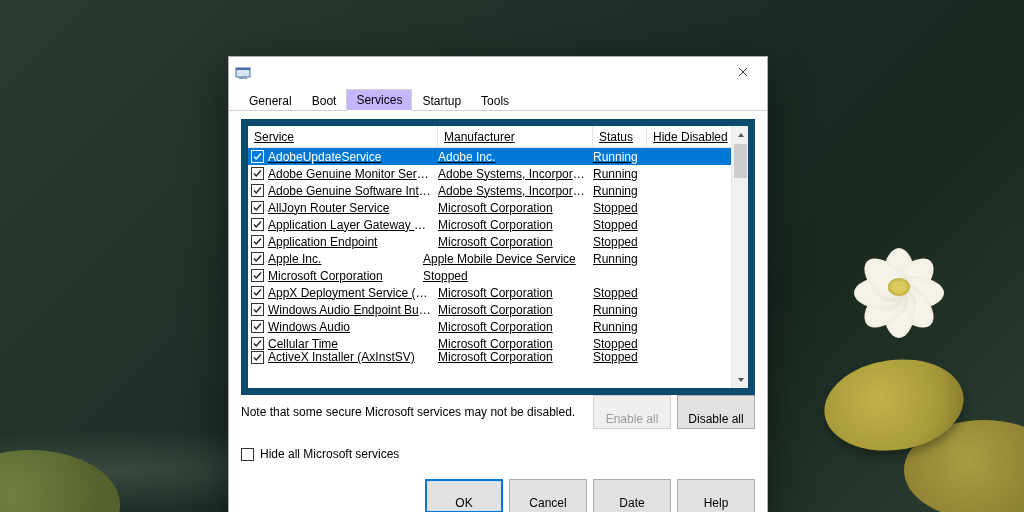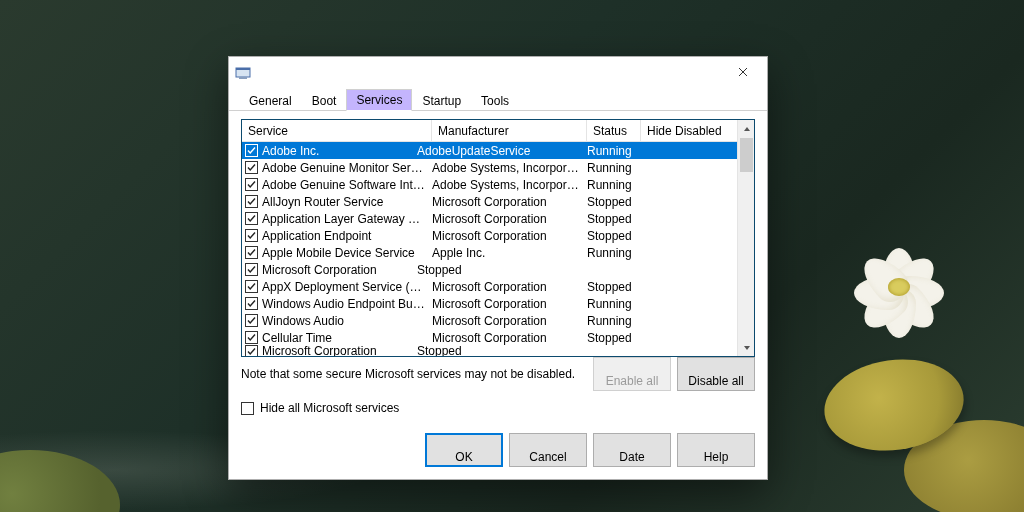--- a/index.html
+++ b/index.html
@@ -92,24 +92,25 @@
   }
   .tab.active {
     border-color: #d0d0d0;
     background:#c4b5fd;
     border-bottom: 1px solid #fff;
   }
 
   .content { padding: 8px 12px 0 12px; }
 
   .listwrap {
-    border: 1px solid #0c4a6e;
-    height: 238px;
+    border: 7px solid #0c4a6e;
+    height: 276px;
     display:flex;
     background:#fff;
+    text-decoration:underline;
   }
   .listmain { flex:1; overflow:hidden; }
   .listhdr {
     display:flex;
     font-size: 12px;
     background:#fff;
     border-bottom: 1px solid #e4e4e4;
     height: 22px;
     align-items:center;
   }
@@ -175,21 +176,21 @@
     min-width: 78px; height:22px;
     border:1px solid #adadad;
     background:#e1e1e1;
     font: inherit;
     padding: 16px 10px;
     margin-left:6px;
   }
   .btn:disabled { color:#9b9b9b; border-color:#d0d0d0; background:#efefef; }
   .btn.primary { border:1px solid #0078d7; box-shadow: inset 0 0 0 1px #0078d7; }
 
-  .hidems { margin: 10px 0 10px 0; display:flex; align-items:center; gap:6px; }
+  .hidems { margin: 18px 0 10px 0; display:flex; align-items:center; gap:6px; }
   .hidems .cb2 {
     width:13px; height:13px; border:1px solid #333;
   }
 
   .dlgbtns {
     display:flex; justify-content:flex-end;
     padding: 8px 12px 12px 12px;
   }
 </style>
 </head>
@@ -245,22 +246,22 @@
           <div class="col-sts">Status</div>
           <div class="col-dd">Hide Disabled</div>
         </div>
         <div class="rows" id="rows">
             <div class="row selected">
               <span class="cb" style="color:#fff">
                 <svg viewBox="0 0 11 11">
                   <path d="M2 5.5 L4.2 8 L9 2.5" fill="none" stroke="currentColor" stroke-width="1.4"></path>
                 </svg>
               </span>
+              <span class="cell svc-name">AdobeUpdateService</span>
               <span class="cell mfr">Adobe Inc.</span>
-              <span class="cell svc-name">AdobeUpdateService</span>
               <span class="cell sts">Running</span>
               <span class="cell dd"></span>
             </div>
             <div class="row">
               <span class="cb" style="color:#222">
                 <svg viewBox="0 0 11 11">
                   <path d="M2 5.5 L4.2 8 L9 2.5" fill="none" stroke="currentColor" stroke-width="1.4"></path>
                 </svg>
               </span>
               <span class="cell svc-name">Adobe Genuine Monitor Service</span>
@@ -311,22 +312,22 @@
               <span class="cell mfr">Microsoft Corporation</span>
               <span class="cell sts">Stopped</span>
               <span class="cell dd"></span>
             </div>
             <div class="row">
               <span class="cb" style="color:#222">
                 <svg viewBox="0 0 11 11">
                   <path d="M2 5.5 L4.2 8 L9 2.5" fill="none" stroke="currentColor" stroke-width="1.4"></path>
                 </svg>
               </span>
+              <span class="cell mfr">Apple Inc.</span>
               <span class="cell svc-name">Apple Mobile Device Service</span>
-              <span class="cell mfr">Apple Inc.</span>
               <span class="cell sts">Running</span>
               <span class="cell dd"></span>
             </div>
             <div class="row">
               <span class="cb" style="color:#222">
                 <svg viewBox="0 0 11 11">
                   <path d="M2 5.5 L4.2 8 L9 2.5" fill="none" stroke="currentColor" stroke-width="1.4"></path>
                 </svg>
               </span>
               <span class="cell mfr">Microsoft Corporation</span>
@@ -376,20 +377,21 @@
               <span class="cell mfr">Microsoft Corporation</span>
               <span class="cell sts">Stopped</span>
               <span class="cell dd"></span>
             </div>
             <div class="row" style="height: 10px;">
               <span class="cb" style="color:#222">
                 <svg viewBox="0 0 11 11">
                   <path d="M2 5.5 L4.2 8 L9 2.5" fill="none" stroke="currentColor" stroke-width="1.4"></path>
                 </svg>
               </span>
+              <span class="cell svc-name">ActiveX Installer (AxInstSV)</span>
               <span class="cell mfr">Microsoft Corporation</span>
               <span class="cell sts">Stopped</span>
               <span class="cell dd"></span>
             </div>
           </div>
       </div>
       <div class="vscroll">
         <div class="up">
           <svg width="8" height="8" viewBox="0 0 8 8">
               <path d="M4 2 L7 6 L1 6 Z" fill="#555"></path>

